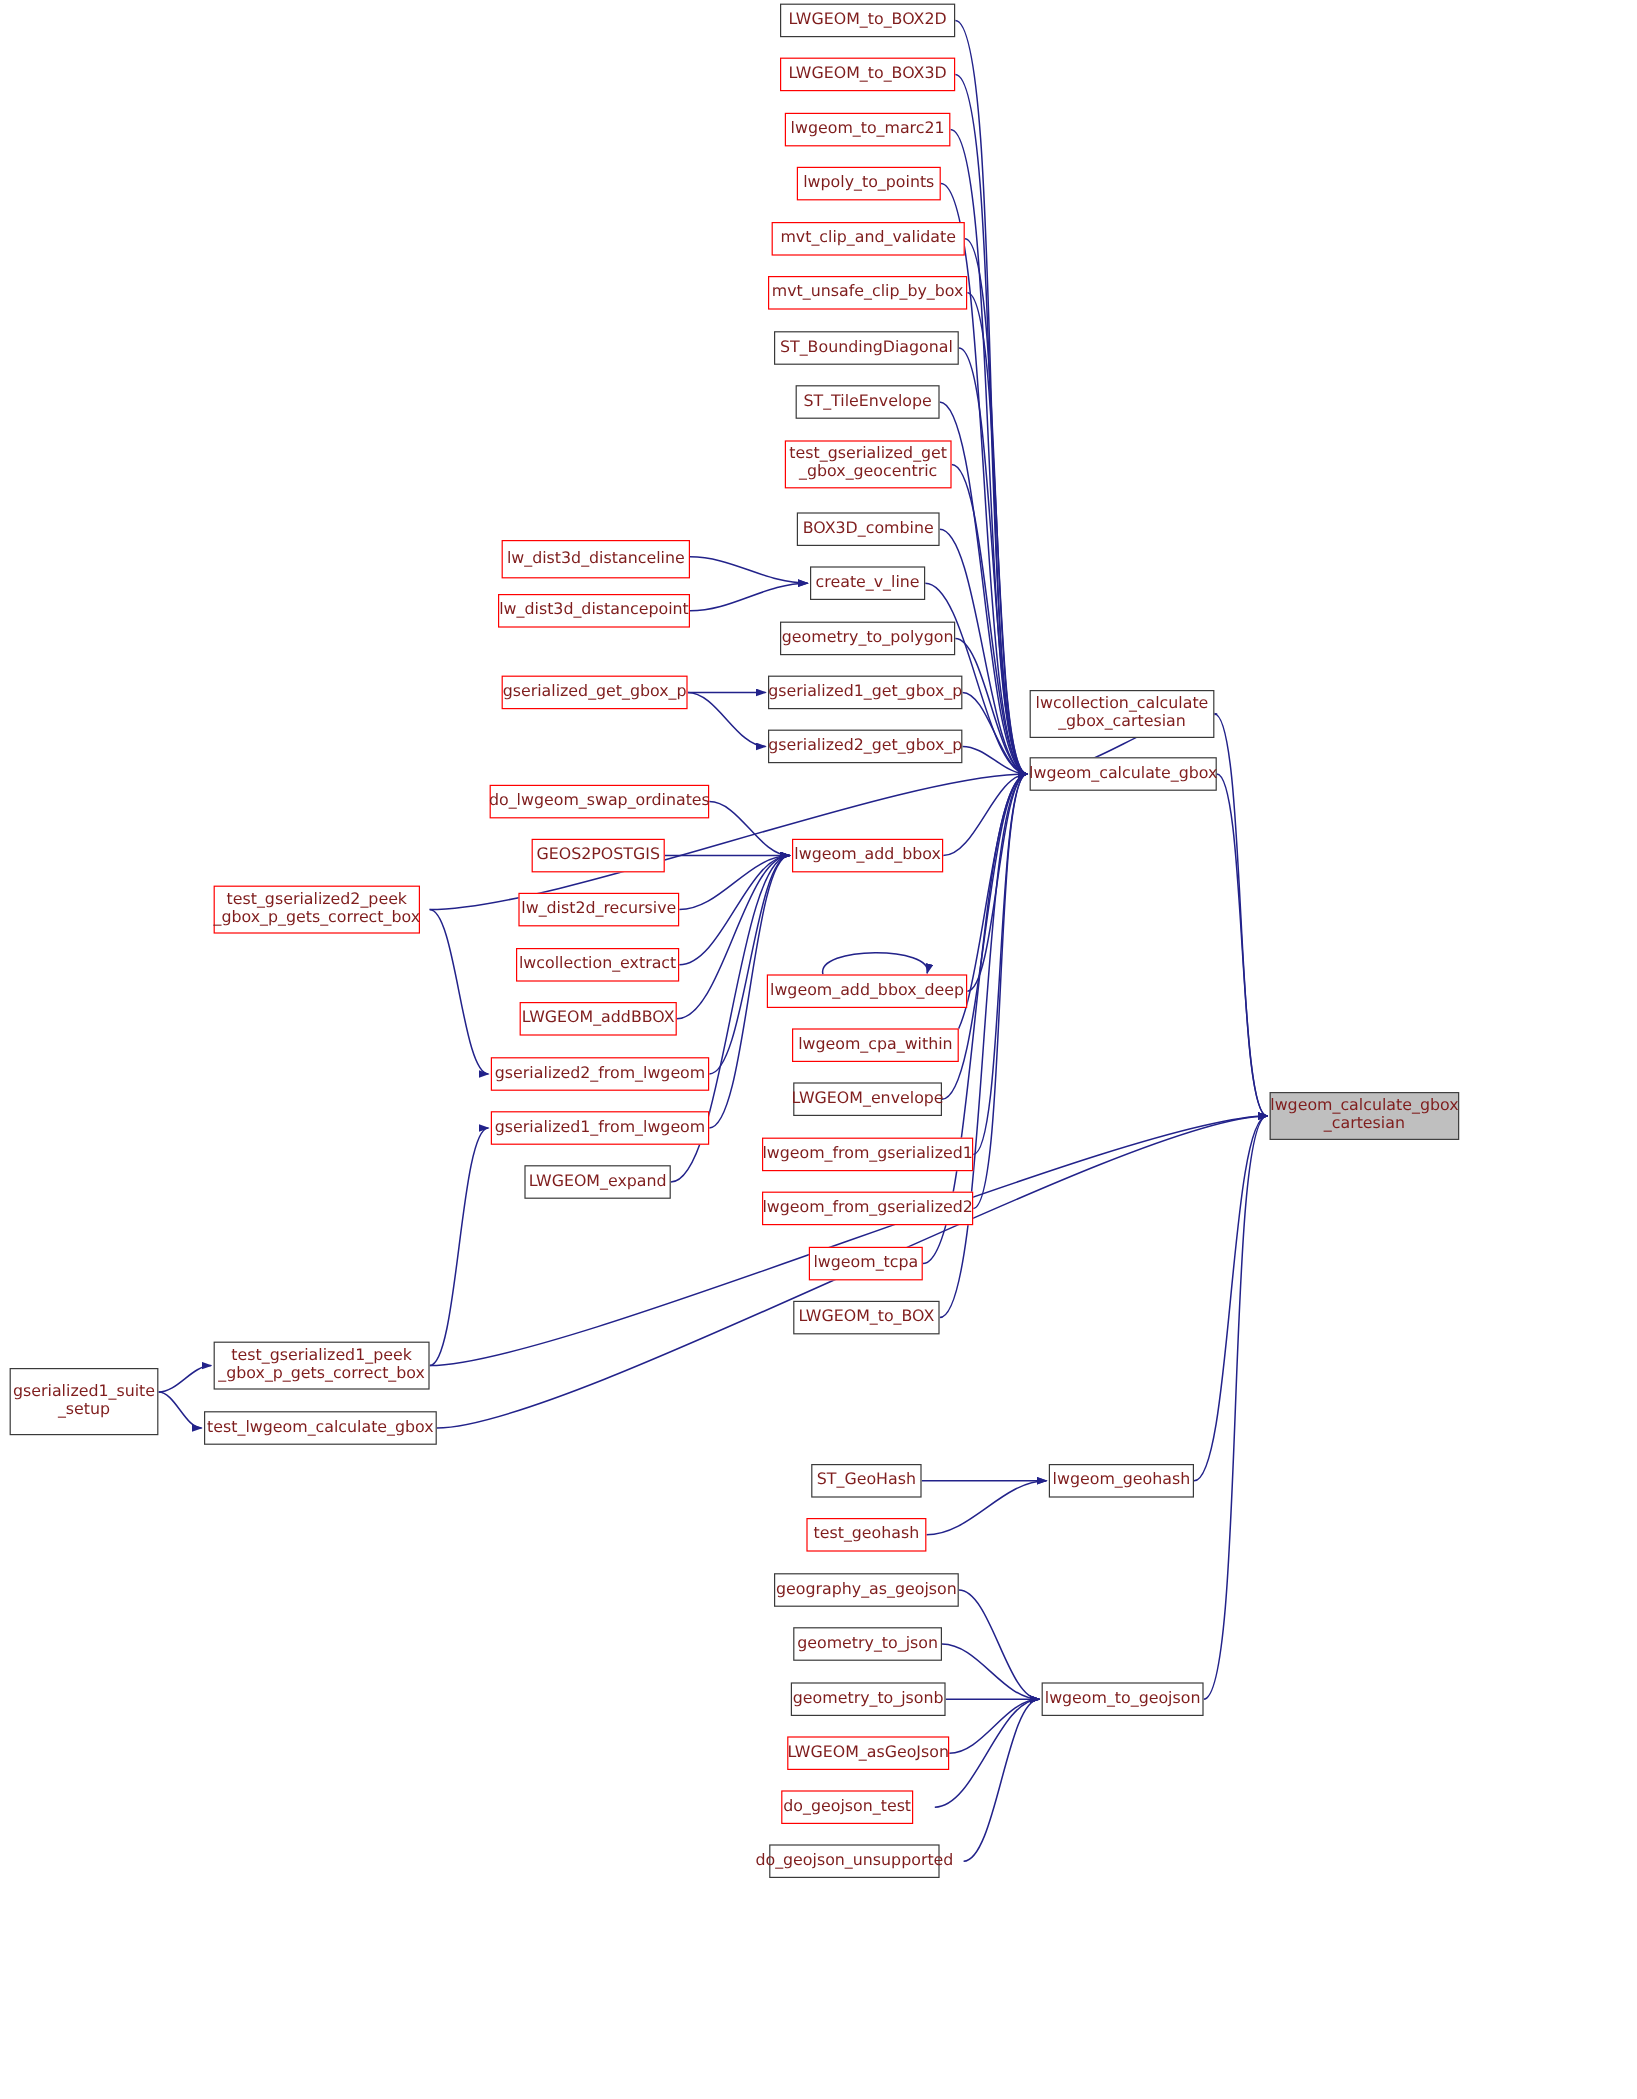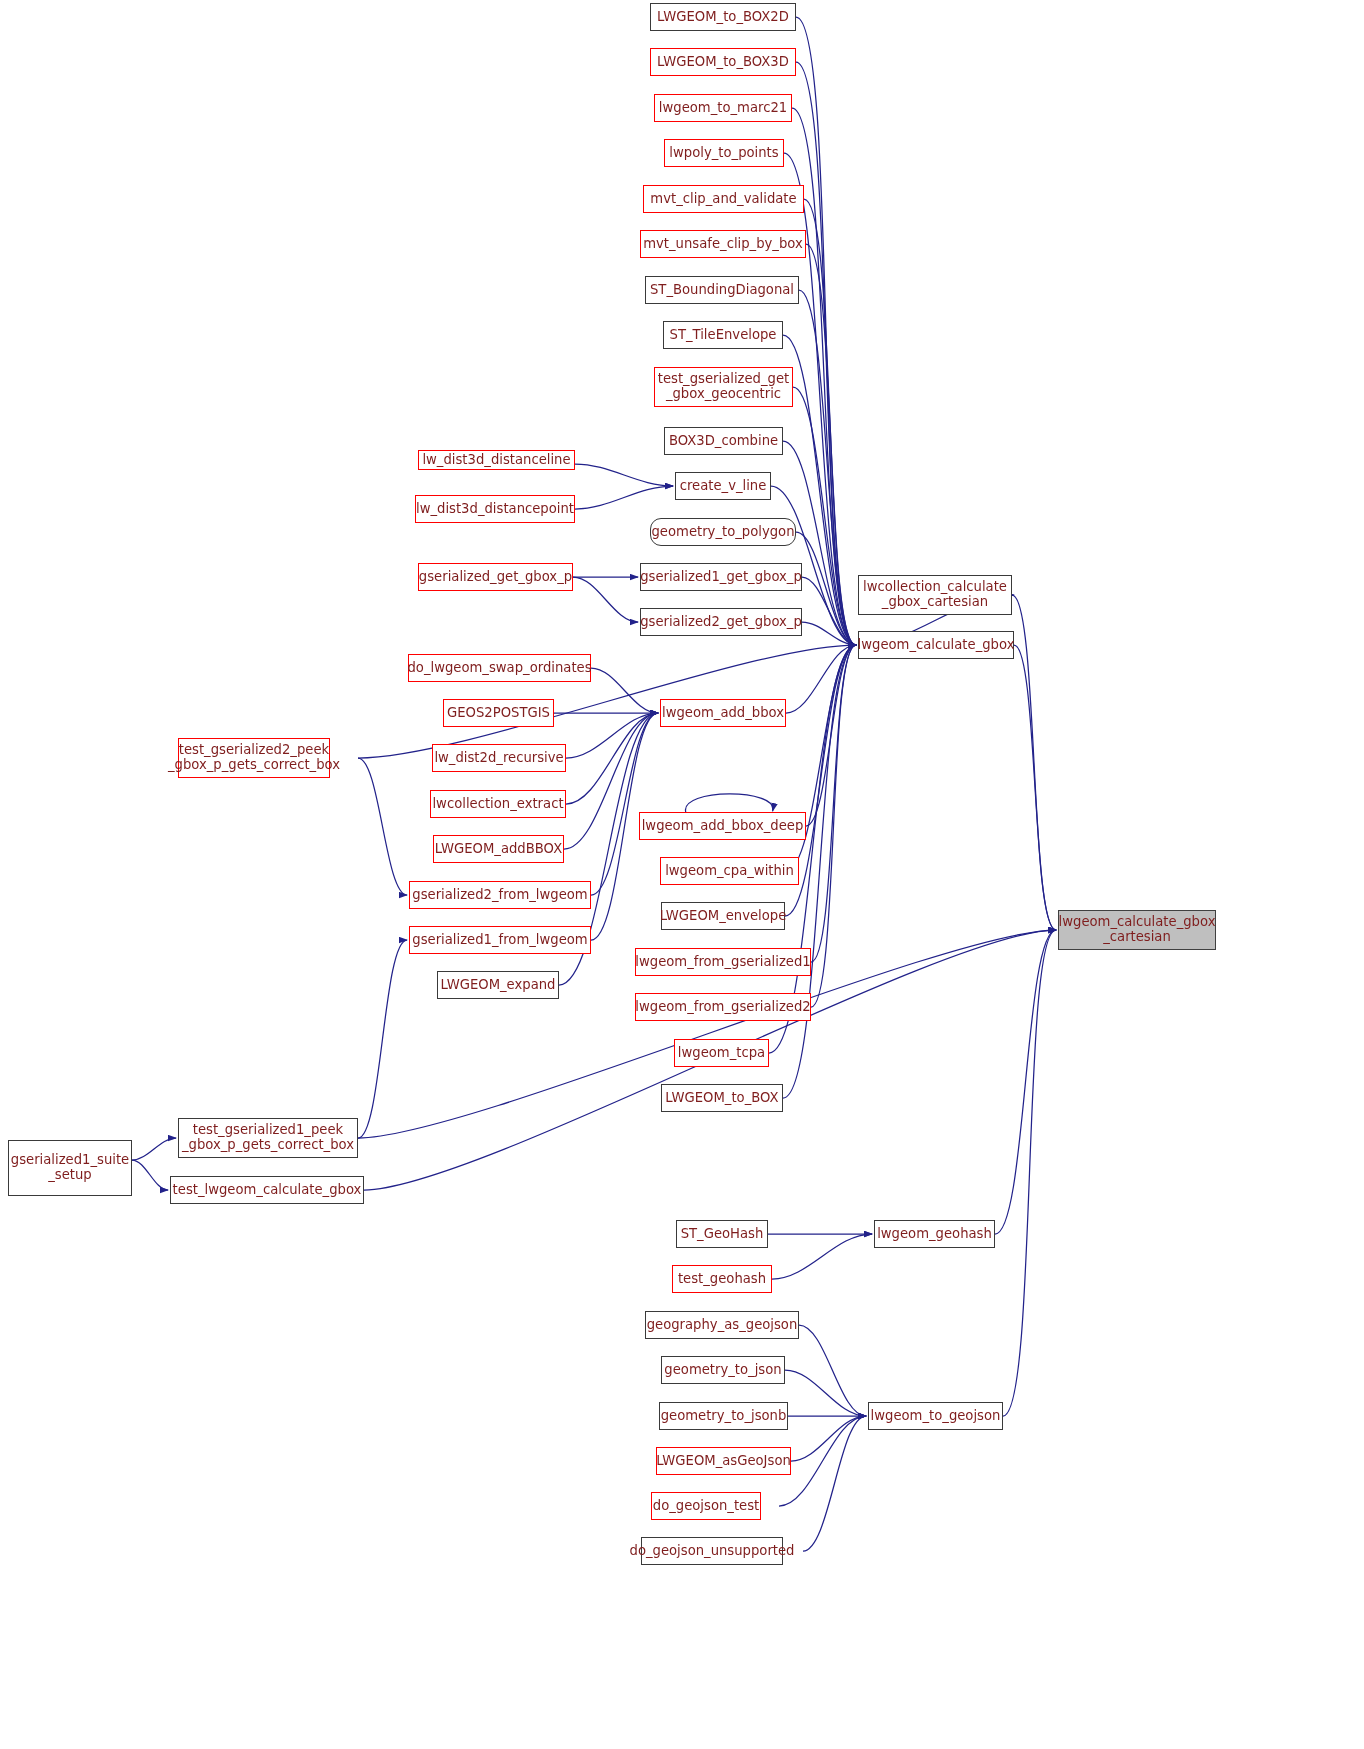--- a/index.html
+++ b/index.html
@@ -86,40 +86,40 @@
       <div class="node red" style="left: 654px; top: 94px; width: 138px; height: 28px;">lwgeom_to_marc21</div>
       <div class="node red" style="left: 664px; top: 139px; width: 120px; height: 28px;">lwpoly_to_points</div>
       <div class="node red" style="left: 643px; top: 185px; width: 161px; height: 28px;">mvt_clip_and_validate</div>
       <div class="node red" style="left: 640px; top: 230px; width: 166px; height: 28px;">mvt_unsafe_clip_by_box</div>
       <div class="node" style="left: 645px; top: 276px; width: 154px; height: 28px;">ST_BoundingDiagonal</div>
       <div class="node" style="left: 663px; top: 321px; width: 120px; height: 28px;">ST_TileEnvelope</div>
       <div class="node red" style="left: 654px; top: 367px; width: 139px; height: 40px;">test_gserialized_get
 _gbox_geocentric</div>
       <div class="node" style="left: 664px; top: 427px; width: 119px; height: 28px;">BOX3D_combine</div>
       <div class="node" style="left: 675px; top: 472px; width: 96px; height: 28px;">create_v_line</div>
-      <div class="node" style="left: 650px; top: 518px; width: 146px; height: 28px; border-radius: 11px;">geometry_to_polygon</div>
+      <div class="node" style="left: 650px; top: 518px; width: 146px; height: 28px;">geometry_to_polygon</div>
       <div class="node" style="left: 640px; top: 563px; width: 162px; height: 28px;">gserialized1_get_gbox_p</div>
       <div class="node" style="left: 640px; top: 608px; width: 162px; height: 28px;">gserialized2_get_gbox_p</div>
-      <div class="node red" style="left: 418px; top: 450px; width: 157px; height: 20px;">lw_dist3d_distanceline</div>
+      <div class="node red" style="left: 418px; top: 450px; width: 157px; height: 32px;">lw_dist3d_distanceline</div>
       <div class="node red" style="left: 415px; top: 495px; width: 160px; height: 28px;">lw_dist3d_distancepoint</div>
       <div class="node red" style="left: 418px; top: 563px; width: 155px; height: 28px;">gserialized_get_gbox_p</div>
       <div class="node" style="left: 858px; top: 575px; width: 154px; height: 40px;">lwcollection_calculate
 _gbox_cartesian</div>
       <div class="node" style="left: 858px; top: 631px; width: 156px; height: 28px;">lwgeom_calculate_gbox</div>
       <div class="node current" style="left: 1058px; top: 910px; width: 158px; height: 40px;">lwgeom_calculate_gbox
 _cartesian</div>
       <div class="node red" style="left: 408px; top: 654px; width: 183px; height: 28px;">do_lwgeom_swap_ordinates</div>
       <div class="node red" style="left: 443px; top: 699px; width: 111px; height: 28px;">GEOS2POSTGIS</div>
       <div class="node red" style="left: 432px; top: 744px; width: 134px; height: 28px;">lw_dist2d_recursive</div>
       <div class="node red" style="left: 430px; top: 790px; width: 136px; height: 28px;">lwcollection_extract</div>
       <div class="node red" style="left: 433px; top: 835px; width: 131px; height: 28px;">LWGEOM_addBBOX</div>
       <div class="node red" style="left: 409px; top: 881px; width: 182px; height: 28px;">gserialized2_from_lwgeom</div>
       <div class="node red" style="left: 409px; top: 926px; width: 182px; height: 28px;">gserialized1_from_lwgeom</div>
       <div class="node" style="left: 437px; top: 971px; width: 122px; height: 28px;">LWGEOM_expand</div>
-      <div class="node red" style="left: 178px; top: 738px; width: 152px; height: 40px;">test_gserialized2_peek
+      <div class="node red" style="left: 178px; top: 738px; width: 172px; height: 40px;">test_gserialized2_peek
 _gbox_p_gets_correct_box</div>
       <div class="node red" style="left: 660px; top: 699px; width: 126px; height: 28px;">lwgeom_add_bbox</div>
       <div class="node red" style="left: 639px; top: 812px; width: 167px; height: 28px;">lwgeom_add_bbox_deep</div>
       <div class="node red" style="left: 660px; top: 857px; width: 139px; height: 28px;">lwgeom_cpa_within</div>
       <div class="node" style="left: 661px; top: 902px; width: 124px; height: 28px;">LWGEOM_envelope</div>
       <div class="node red" style="left: 635px; top: 948px; width: 176px; height: 28px;">lwgeom_from_gserialized1</div>
       <div class="node red" style="left: 635px; top: 993px; width: 176px; height: 28px;">lwgeom_from_gserialized2</div>
       <div class="node red" style="left: 674px; top: 1039px; width: 95px; height: 28px;">lwgeom_tcpa</div>
       <div class="node" style="left: 661px; top: 1084px; width: 122px; height: 28px;">LWGEOM_to_BOX</div>
       <div class="node" style="left: 178px; top: 1118px; width: 180px; height: 40px;">test_gserialized1_peek

